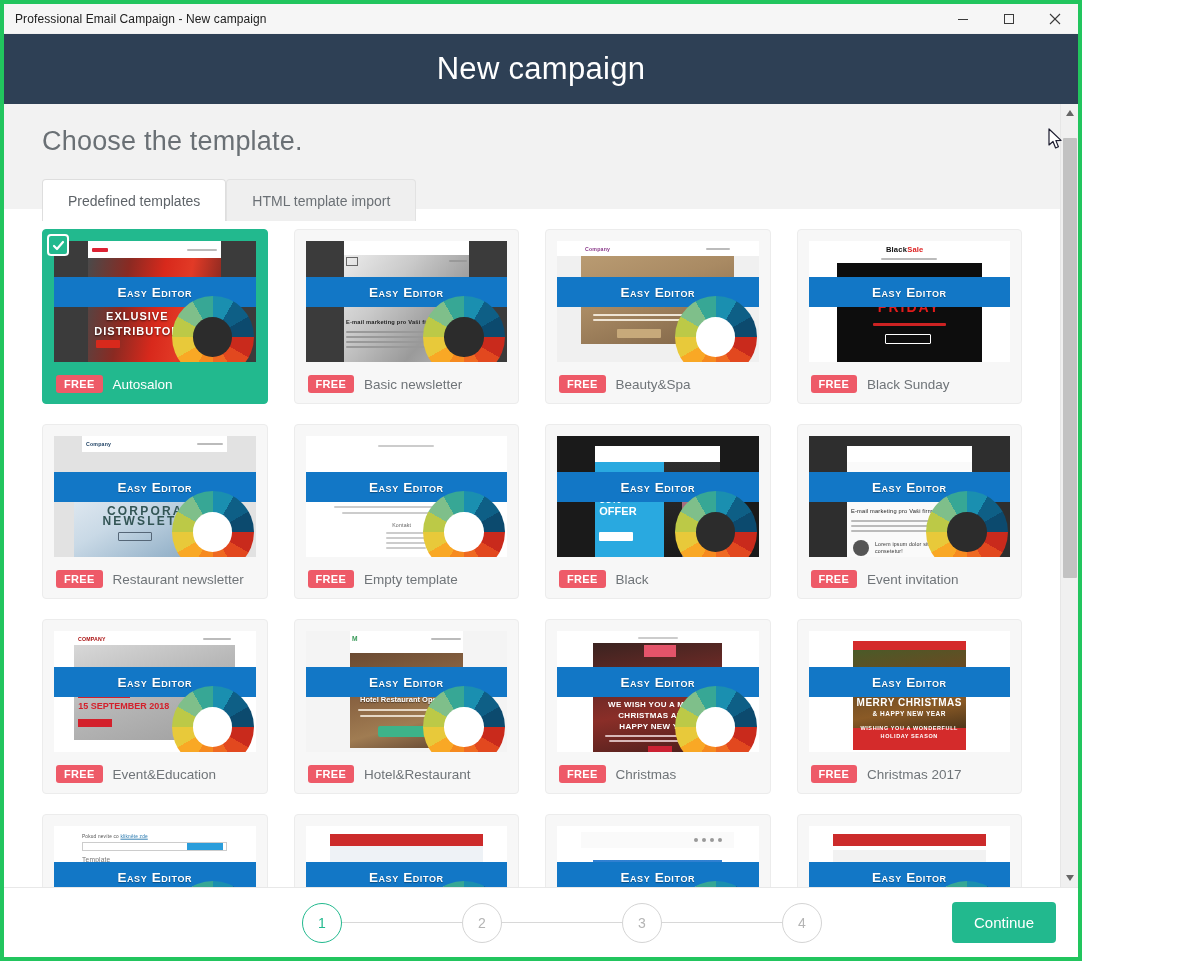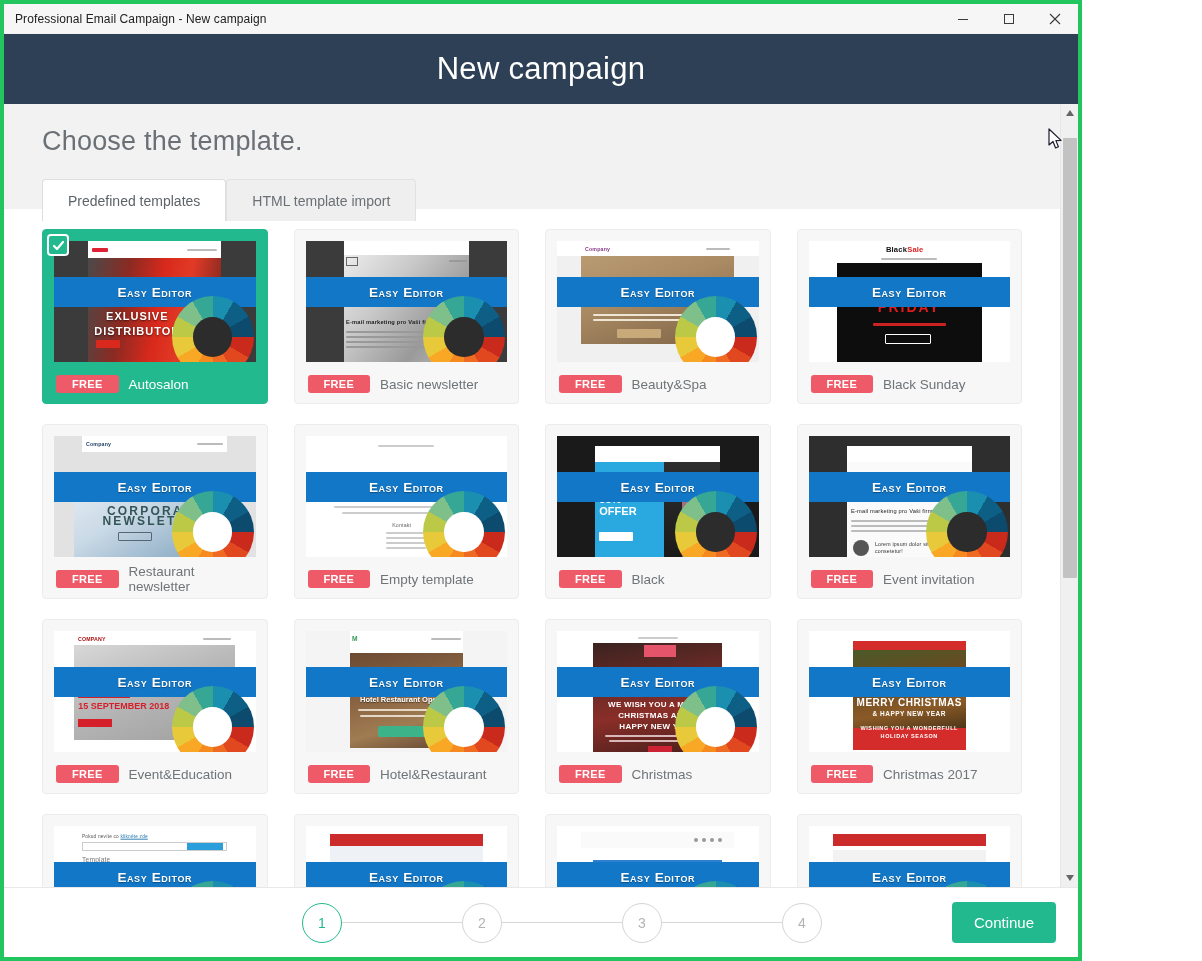--- a/index.html
+++ b/index.html
@@ -232,21 +232,21 @@
     margin-top: 11px;
     padding-left: 2px;
     height: 22px;
   }
   .badge-free {
     background: #ee5a68;
     color: #ffffff;
     font-size: 11px;
     font-weight: bold;
     border-radius: 3px;
-    padding: 3px 16px;
+    padding: 3px 8px;
     letter-spacing: .3px;
   }
   .card-label {
     font-size: 13.5px;
     color: #6f7478;
   }
   .card.selected .card-label { color: #ffffff; }
   .micro-line {
     position: absolute;
     height: 2px;

